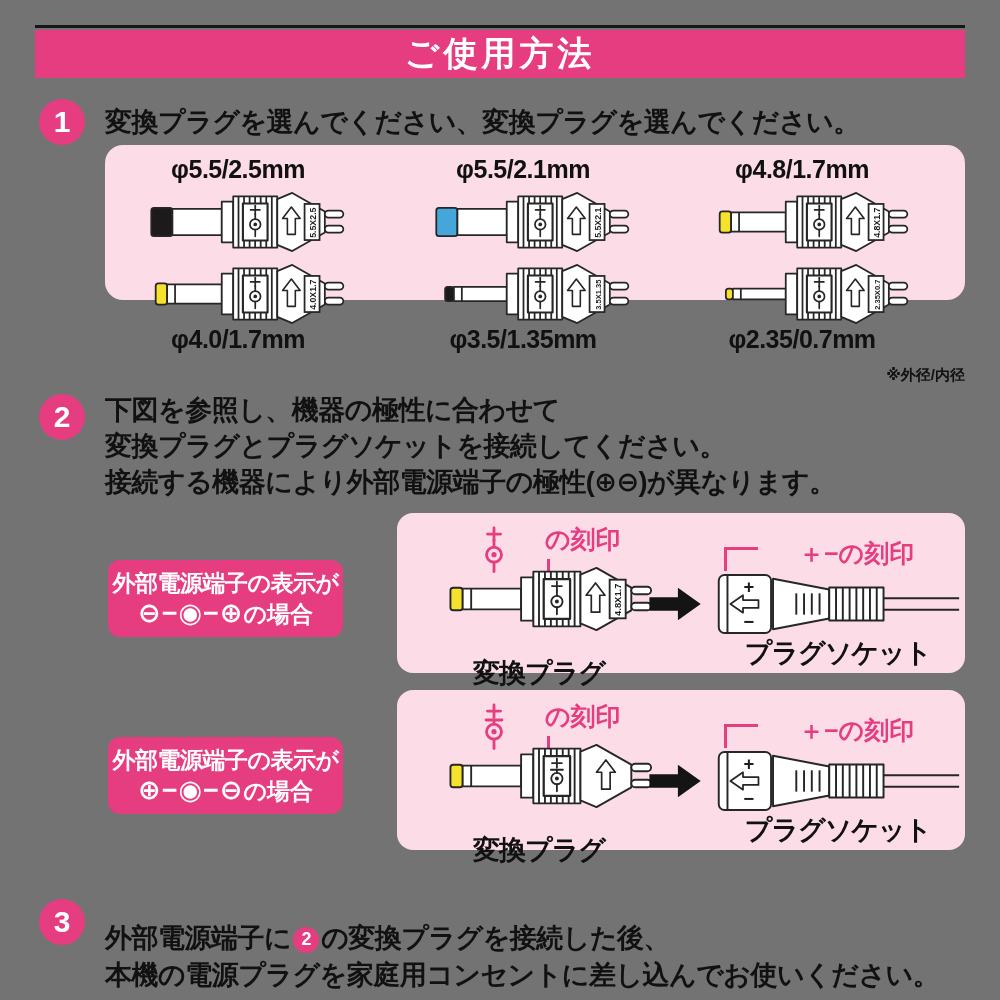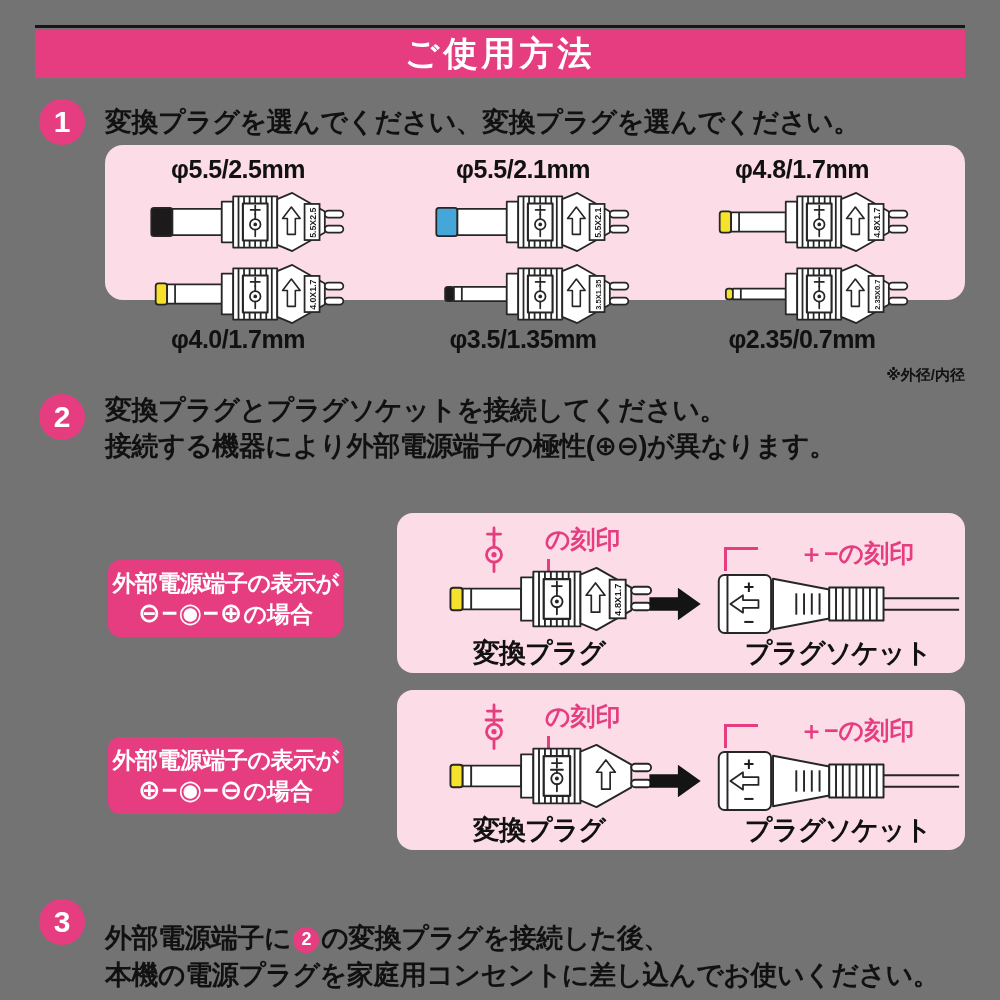--- a/index.html
+++ b/index.html
@@ -57,21 +57,21 @@
   .dia-plug{position:absolute;left:28px;top:46px;width:228px;height:80px;}
   .dia-plug svg{width:228px;height:80px;}
   .flow-arrow{position:absolute;left:252px;top:72px;width:54px;height:38px;}
   .flow-arrow svg{width:54px;height:38px;}
   .sock-leader-v{position:absolute;left:327px;top:34px;width:3px;height:24px;background:var(--accent);}
   .sock-leader-h{position:absolute;left:327px;top:34px;width:34px;height:3px;background:var(--accent);}
   .sock-cap{position:absolute;left:366px;top:24px;color:var(--accent);font-size:25px;font-weight:bold;margin-left:36px;}
   .dia-sock{position:absolute;left:314px;top:44px;width:252px;height:94px;}
   .dia-sock svg{width:252px;height:94px;}
   .dia-lab{position:absolute;top:122px;font-size:27px;font-weight:bold;text-align:center;letter-spacing:-1px;}
-  .lab-plug{left:22px;width:240px;}
+  .lab-plug{left:22px;width:240px;margin-top:20px;}
   .lab-sock{left:316px;width:250px;}
 
   .mini-badge{display:inline-flex;width:26px;height:26px;border-radius:50%;background:var(--accent);
               color:#fff;font-size:18px;font-weight:bold;align-items:center;justify-content:center;
               vertical-align:2px;margin:0 2px;}
 </style>
 </head>
 <body>
 
 <div class="page">
@@ -306,20 +306,21 @@
     <div class="plug-fig c1 r1l plug-label">φ3.5/1.35mm</div>
     <div class="plug-fig c2 r1l plug-label">φ2.35/0.7mm</div>
   </div>
 
   <div class="note">※外径/内径</div>
 
   <div class="badge badge2">
     <span>2</span>
   </div>
   <div class="h-step h2">
+    <div>下図を参照し、機器の極性に合わせて</div>
     <div>変換プラグとプラグソケットを接続してください。</div>
     <div>接続する機器により外部電源端子の極性(⊕⊖)が異なります。</div>
   </div>
 
   <div class="case-box d0">
     <div class="case-l1">外部電源端子の表示が</div>
     <div class="case-l2"><span class="case-sym">⊖−◉−⊕</span><span>の場合</span></div>
   </div>
 
   <div class="dia-panel d0">

